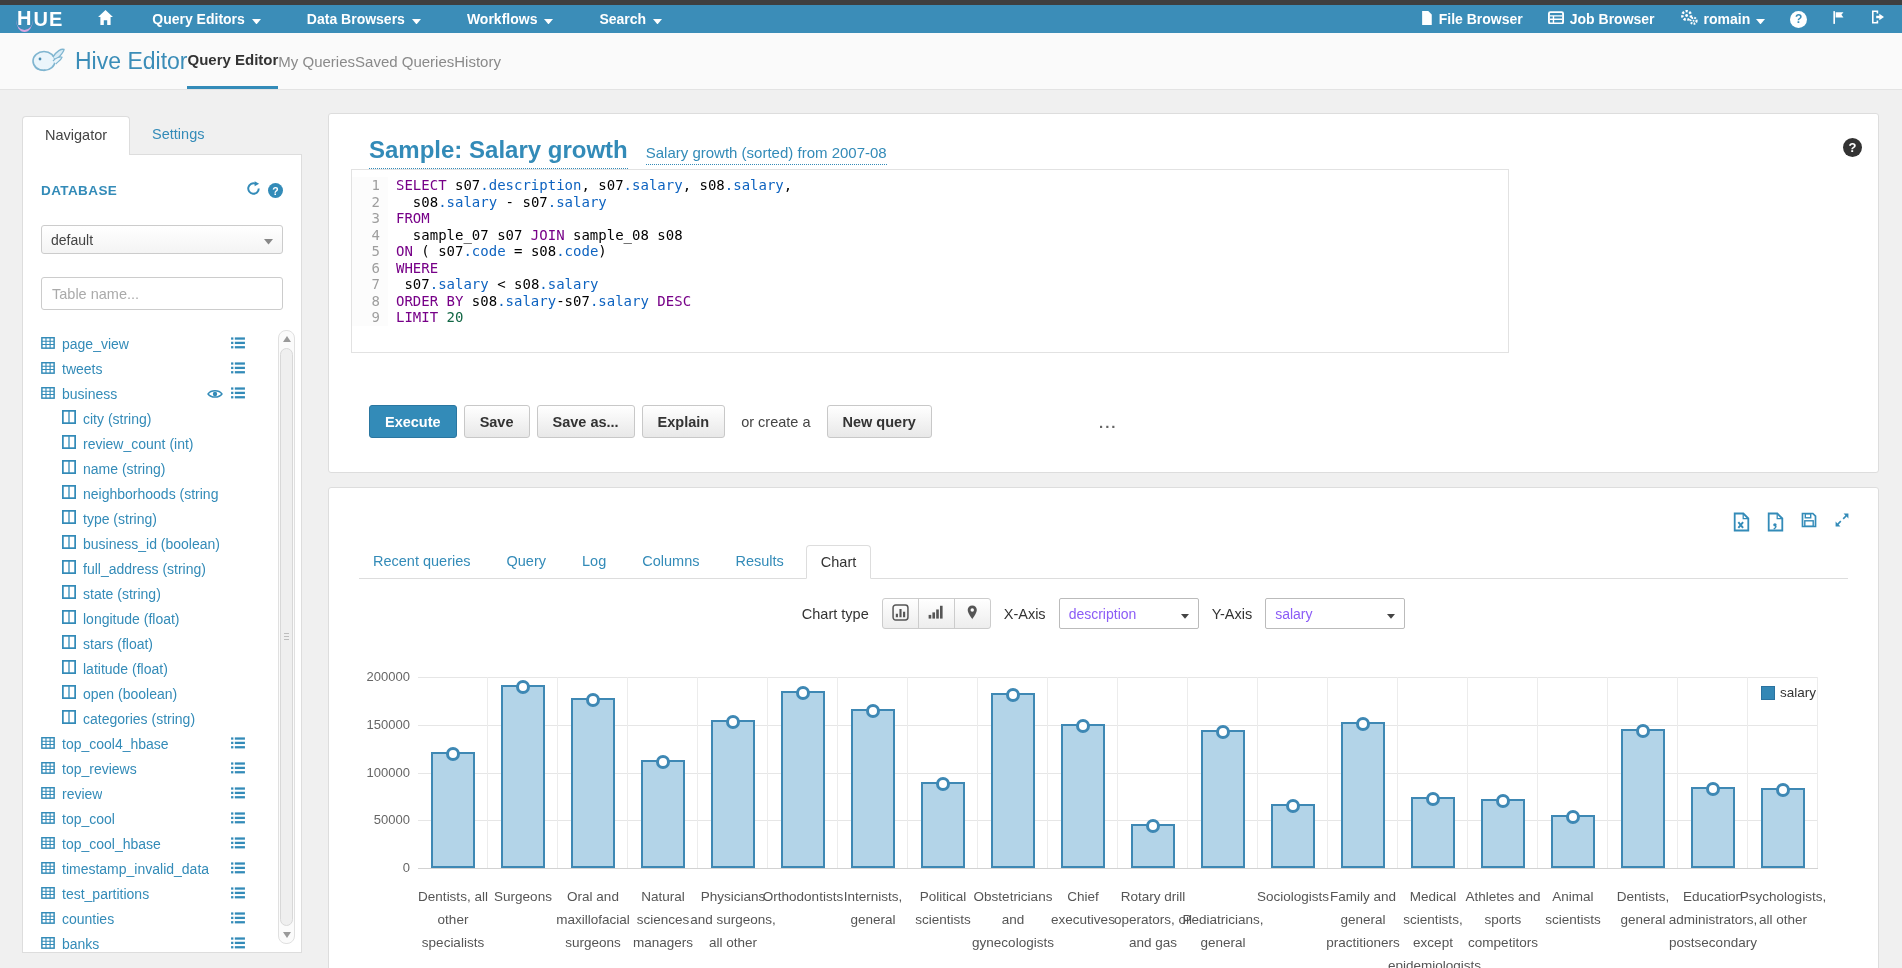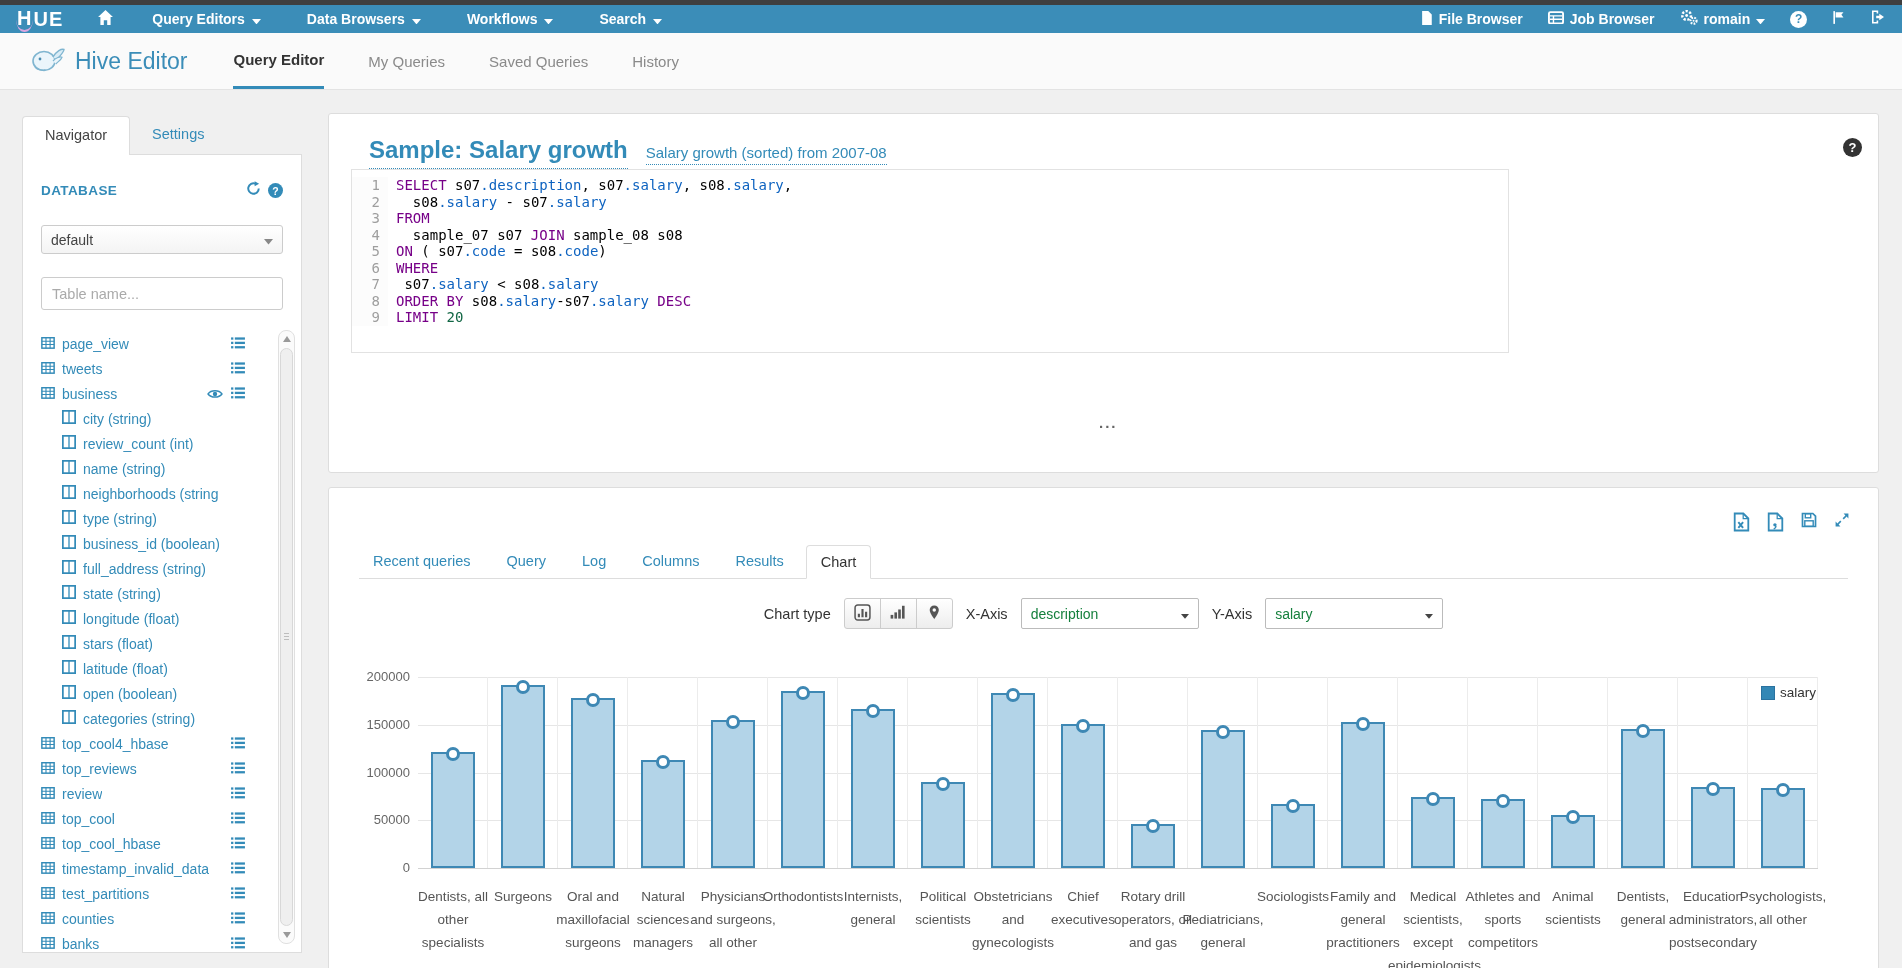--- a/index.html
+++ b/index.html
@@ -16,21 +16,21 @@
   .nav-item { font-size:14px; font-weight:bold; display:flex; align-items:center; gap:7px; cursor:pointer; white-space:nowrap; }
   .nav-right { margin-left:auto; display:flex; align-items:center; gap:25px; }
   .nav-right .nav-item { gap:6px; }
   .icon-btn { display:flex; align-items:center; cursor:pointer; }
   .q-white { width:17px; height:17px; border-radius:50%; background:#fff; color:#3b8db8; font-weight:bold; font-size:12px; display:flex; align-items:center; justify-content:center; }
 
   
   .appbar { height:57px; background:#fafafa; border-bottom:1px solid #e3e3e3; display:flex; align-items:stretch; padding-left:30px; }
   .app-brand { display:flex; align-items:center; gap:9px; }
   .app-title { color:#3b8db8; font-size:23px; }
-  .app-tabs { display:flex; margin-left:46px; gap:44px; }
+  .app-tabs { display:flex; }
   .app-tab { display:flex; align-items:center; font-size:15px; color:#8a8a8a; cursor:pointer; }
   .app-tab.active { color:#333; font-weight:bold; border-bottom:3px solid #338bb8; }
 
   
   .sidebar { position:absolute; left:22px; top:116px; width:280px; height:837px; }
   .side-tabs { display:flex; height:39px; align-items:stretch; position:relative; z-index:2; }
   .side-tab { padding:10px 22px; font-size:14.5px; cursor:pointer; }
   .side-tab.active { background:#fff; border:1px solid #ddd; border-bottom:none; border-radius:4px 4px 0 0; color:#444; }
   .side-tab.link { color:#338bb8; }
   .side-panel { position:absolute; top:38px; left:0; right:0; bottom:0; background:#fff; border:1px solid #ddd; padding:26px 18px 0; }
@@ -79,21 +79,21 @@
   .r-icons { position:absolute; top:24px; right:28px; display:flex; gap:17px; }
   .r-icons span { cursor:pointer; display:flex; }
   .r-tabs { position:absolute; top:57px; left:30px; right:30px; display:flex; border-bottom:1px solid #ddd; }
   .r-tab { padding:8px 14px; margin-right:8px; margin-bottom:-1px; font-size:14.5px; color:#338bb8; cursor:pointer; }
   .r-tab.active { color:#333; background:#fff; border:1px solid #ddd; border-bottom-color:#fff; border-radius:4px 4px 0 0; }
   .controls { position:absolute; top:110px; left:0; right:0; display:flex; justify-content:center; align-items:center; gap:13px; font-size:14.5px; color:#333; }
   .btn-group { display:flex; }
   .bg-btn { width:37px; height:31px; border:1px solid #ccc; background:linear-gradient(#fff,#ededed); display:flex; align-items:center; justify-content:center; cursor:pointer; margin-left:-1px; }
   .bg-btn:first-child { border-radius:3px 0 0 3px; margin-left:0; }
   .bg-btn:last-child { border-radius:0 3px 3px 0; }
-  .axis-select { width:178px; height:31px; border:1px solid #bbb; border-radius:2px; background:#fff; display:flex; align-items:center; justify-content:space-between; padding:0 9px; font-size:14px; color:#15803d; cursor:pointer; }
+  .axis-select { width:140px; height:31px; border:1px solid #bbb; border-radius:2px; background:#fff; display:flex; align-items:center; justify-content:space-between; padding:0 9px; font-size:14px; color:#8b5cf6; cursor:pointer; }
 
   
   .chart-area { position:absolute; top:189px; left:89px; width:1400px; height:191px; }
   .hline { position:absolute; left:0; right:0; height:1px; background:#e6e6e6; }
   .hline.axis { background:#d2d2d2; }
   .ytick { position:absolute; width:60px; text-align:right; font-size:13px; color:#666; left:-68px; }
   .slots { position:absolute; inset:0; display:flex; }
   .slot { width:70px; position:relative; height:100%; }
   .vline { position:absolute; right:0; top:0; bottom:0; width:1px; background:#ececec; }
   .bar { position:absolute; bottom:0; left:13px; width:44px; background:#b3d4e8; border:2px solid #3e88b4; cursor:pointer; }
@@ -560,20 +560,28 @@
         <div>2</div>
         <div>3</div>
         <div>4</div>
         <div>5</div>
         <div>6</div>
         <div>7</div>
         <div>8</div>
         <div>9</div>
       </div>
     <div class="code-lines" id="code-lines"><div><span class="kw">SELECT</span><span> s07</span><span class="pr">.description</span><span>, s07</span><span class="pr">.salary</span><span>, s08</span><span class="pr">.salary</span><span>,</span></div><div><span>  s08</span><span class="pr">.salary</span><span> - s07</span><span class="pr">.salary</span></div><div><span class="kw">FROM</span></div><div><span>  sample_07 s07 </span><span class="kw">JOIN</span><span> sample_08 s08</span></div><div><span class="kw">ON</span><span> ( s07</span><span class="pr">.code</span><span> = s08</span><span class="pr">.code</span><span>)</span></div><div><span class="kw">WHERE</span></div><div><span> s07</span><span class="pr">.salary</span><span> &lt; s08</span><span class="pr">.salary</span></div><div><span class="kw">ORDER BY</span><span> s08</span><span class="pr">.salary</span><span>-s07</span><span class="pr">.salary</span><span> </span><span class="kw">DESC</span></div><div><span class="kw">LIMIT</span><span> </span><span class="num">20</span></div></div>
+  </div>
+  <div class="btn-row">
+    <button class="btn primary">Execute</button>
+    <button class="btn">Save</button>
+    <button class="btn">Save as...</button>
+    <button class="btn">Explain</button>
+    <span class="or-text">or create a</span>
+    <button class="btn">New query</button>
   </div>
   <span class="q-dots">...</span>
 </div>
 
 <div class="panel results-panel">
   <div class="r-icons">
     <span>
         <svg viewBox="0 0 15 17" width="17" height="20" fill="none" stroke="#338bb8" stroke-width="1.6">
           <path d="M1.5 1h7.6l4.4 4.4V16H1.5z"></path>
           <path d="M9 1v4.5h4.5" stroke-width="1.1"></path>

